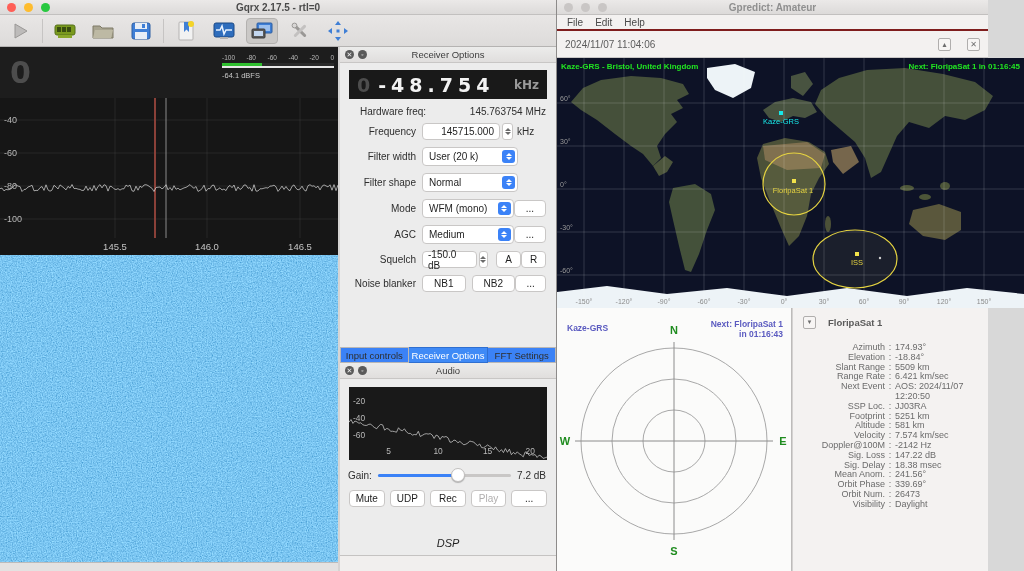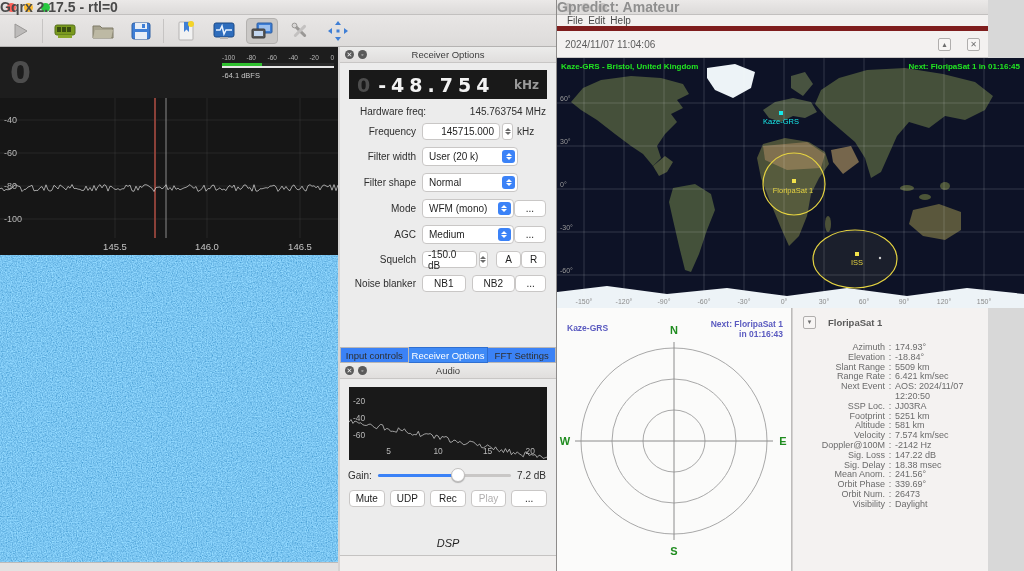--- a/index.html
+++ b/index.html
@@ -8,21 +8,21 @@
   .screen { position:relative; width:1024px; height:571px; }
 
   
   .gqrx { position:absolute; left:0; top:0; width:556px; height:571px; background:#ececec; }
   .titlebar { height:15px; background:linear-gradient(#ebe9e8,#dcdad9); border-bottom:1px solid #c2c0bf;
     display:flex; align-items:center; position:relative; }
   .lights { display:flex; gap:8px; padding-left:7px; }
   .light { width:9px; height:9px; border-radius:50%; }
   .light.red{background:#ff5f57} .light.yellow{background:#febc2e} .light.green{background:#28c840}
   .light.dim{background:#c9c6c5}
-  .titletext { position:absolute; left:0; right:0; font-size:14px; font-weight:bold; color:#4a4a4a; }
+  .titletext { position:absolute; left:0; right:0; text-align:center; font-size:10px; font-weight:bold; color:#4a4a4a; }
   .gpredict .titletext { color:#8f8f8f; }
 
   .toolbar { height:32px; background:linear-gradient(#e8e6e5,#dddbda); border-bottom:1px solid #b5b3b2;
     display:flex; align-items:center; gap:6px; padding:0 4px; }
   .tbtn { width:32px; height:26px; display:flex; align-items:center; justify-content:center; border-radius:4px; }
   .tbtn.pressed { background:#cbc9c7; border:1px solid #b3b1af; }
   .tsep { width:1px; height:24px; background:#c6c4c3; }
 
   .gqrx-main { display:flex; height:524px; }
   .plots { width:338px; display:flex; flex-direction:column; }
@@ -94,22 +94,22 @@
   .slider .knob { position:absolute; top:0; width:14px; height:14px; border-radius:50%; background:#fff;
     border:1px solid #c2c0bf; box-shadow:0 1px 1px rgba(0,0,0,.25); }
   .audiobtns { display:flex; gap:5px; padding:8px 9px 0 9px; }
   .audiobtns .btn { flex:1; }
   .dspbar { margin-top:auto; text-align:center; font-size:11px; font-style:italic; color:#1e1e1e; padding-bottom:6px; }
   .statusstrip { height:16px; background:#f1efee; border-top:1px solid #c5c3c2; flex:none; }
 
   
   .gpredict { position:absolute; left:556px; top:0; width:432px; height:571px; background:#f4f2f1;
     border-left:1px solid #8d8b8a; }
-  .menubar { height:16px; background:#f3f1f0; border-bottom:5px solid #7f1d1d; display:flex; align-items:center;
-    gap:5px; padding-left:10px; font-size:10px; color:#4a4a4a; }
+  .menubar { height:16px; background:#f3f1f0; border-bottom:2px solid #7f1d1d; display:flex; align-items:center;
+    gap:12px; padding-left:10px; font-size:10px; color:#4a4a4a; }
   .modhdr { height:27px; background:#f3f1f0; border-bottom:1px solid #c9c7c6; display:flex; align-items:center;
     padding:0 8px; font-size:10px; color:#5c5c5c; }
   .modbtns { margin-left:auto; display:flex; gap:16px; }
   .modbtn { width:13px; height:13px; border:1px solid #b0aead; border-radius:2px; background:#f7f5f4; color:#6e6e6e;
     font-size:8px; line-height:11px; text-align:center; }
 
   .mapwrap { height:250px; }
   .gp-bottom { height:263px; display:flex; }
   .polarwrap { width:234px; background:#fbfbfa; }
   .vdivider { width:2px; background:#d4d2d1; border-left:1px solid #bdbbba; }

